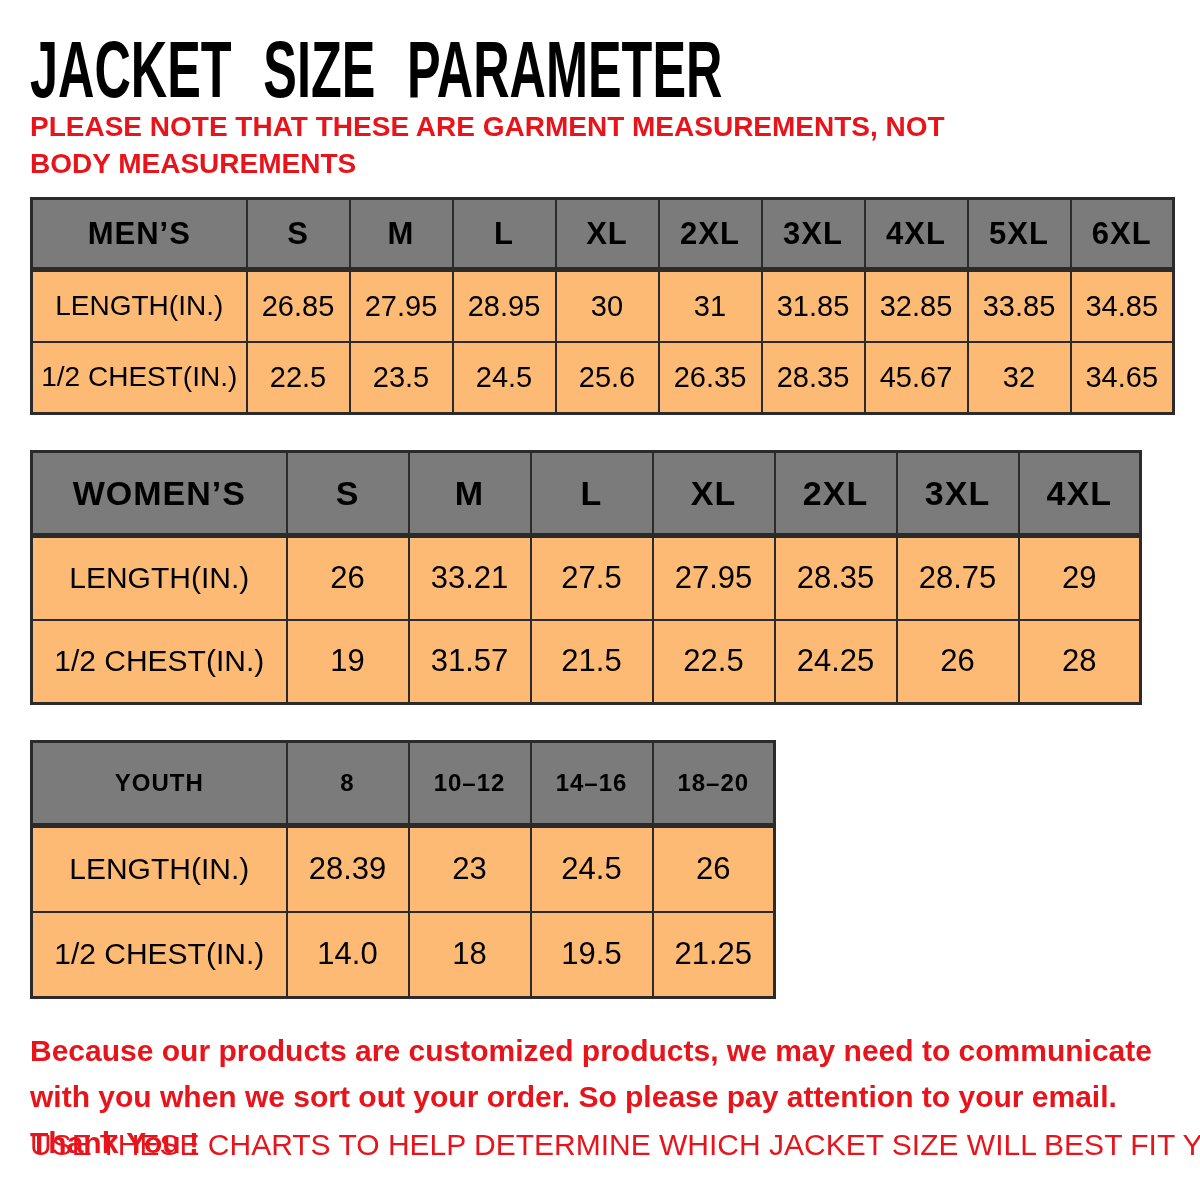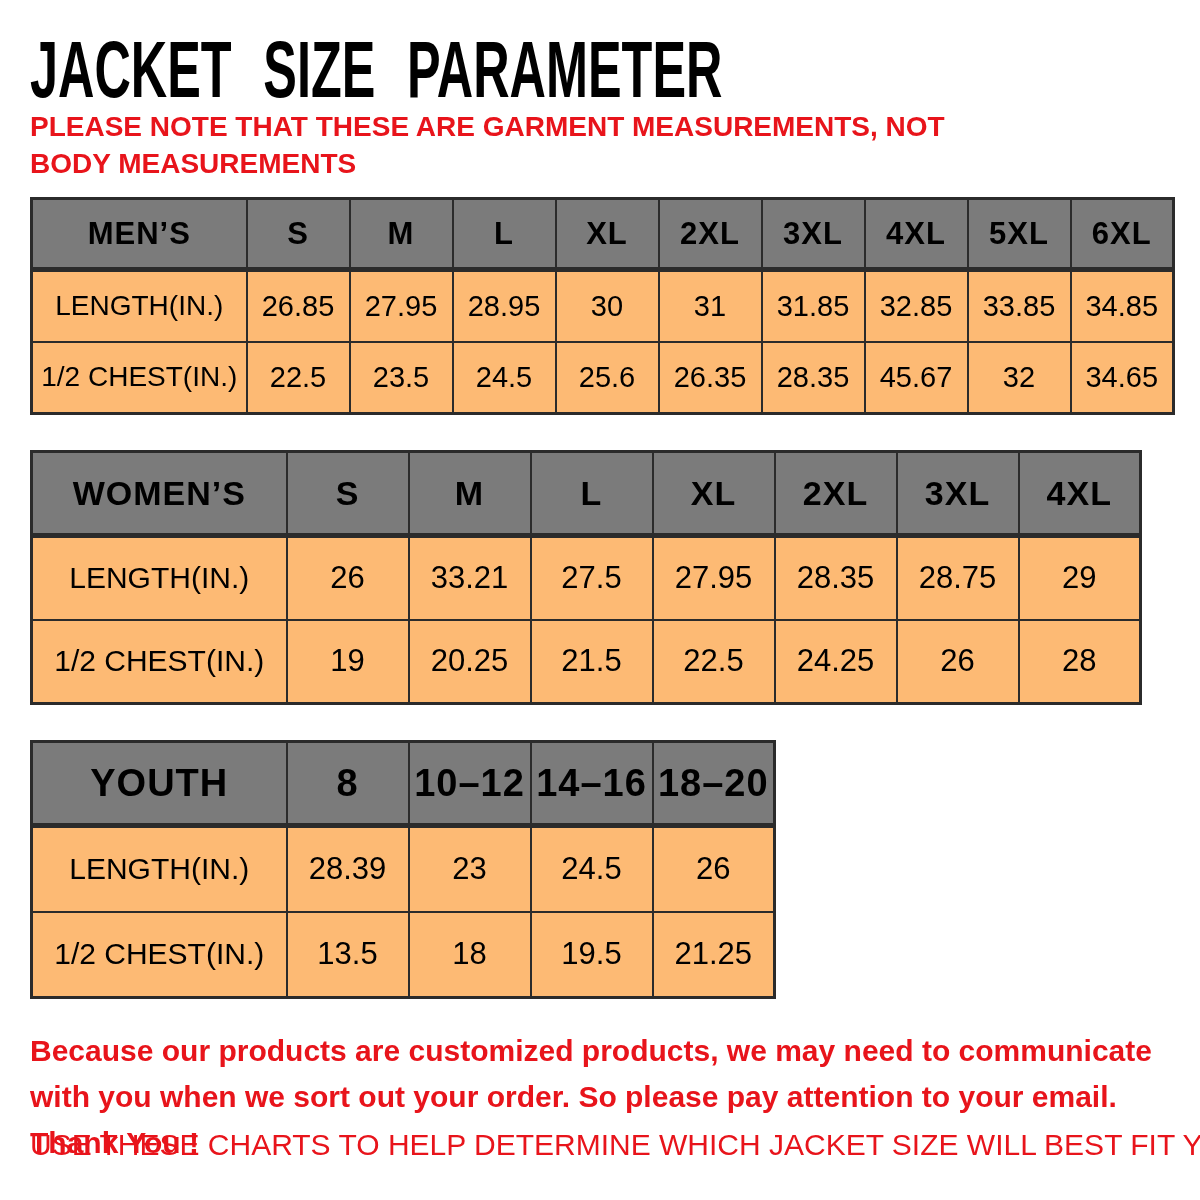--- a/index.html
+++ b/index.html
@@ -68,21 +68,21 @@
   .t-womens{left:30px;top:450px;width:1110px;}
   .t-womens thead tr{height:84px;}
   .t-womens tbody tr{height:84px;}
   .t-womens thead th{font-size:34px;}
   .t-womens td{font-size:31px;}
   .t-womens td.rowlabel{font-size:30px;}
 
   .t-youth{left:30px;top:740px;width:744px;}
   .t-youth thead tr{height:84px;}
   .t-youth tbody tr{height:86px;}
-  .t-youth thead th{font-size:38px;}
+  .t-youth thead th{font-size:24px;}
   .t-youth td{font-size:31px;}
   .t-youth td.rowlabel{font-size:30px;}
 
   .footer-para{
     left:30px;top:1028px;
     width:1140px;
     font-size:30px;
     line-height:46px;
     color:var(--red);
     font-weight:bold;
@@ -188,21 +188,21 @@
         <td>33.21</td>
         <td>27.5</td>
         <td>27.95</td>
         <td>28.35</td>
         <td>28.75</td>
         <td>29</td>
       </tr>
       <tr>
         <td class="rowlabel">1/2 CHEST(IN.)</td>
         <td>19</td>
-        <td>20.25</td>
+        <td>31.57</td>
         <td>21.5</td>
         <td>22.5</td>
         <td>24.25</td>
         <td>26</td>
         <td>28</td>
       </tr>
     </tbody>
   </table>
 
 <table class="abs size-table t-youth">
@@ -225,21 +225,21 @@
     <tbody>
       <tr>
         <td class="rowlabel">LENGTH(IN.)</td>
         <td>28.39</td>
         <td>23</td>
         <td>24.5</td>
         <td>26</td>
       </tr>
       <tr>
         <td class="rowlabel">1/2 CHEST(IN.)</td>
-        <td>13.5</td>
+        <td>14.0</td>
         <td>18</td>
         <td>19.5</td>
         <td>21.25</td>
       </tr>
     </tbody>
   </table>
 
 <div class="abs footer-para">Because our products are customized products, we may need to communicate with you when we sort out your order. So please pay attention to your email. Thank You !</div>
 
 <div class="abs footer-line">USE THESE CHARTS TO HELP DETERMINE WHICH JACKET SIZE WILL BEST FIT YOU.</div>

